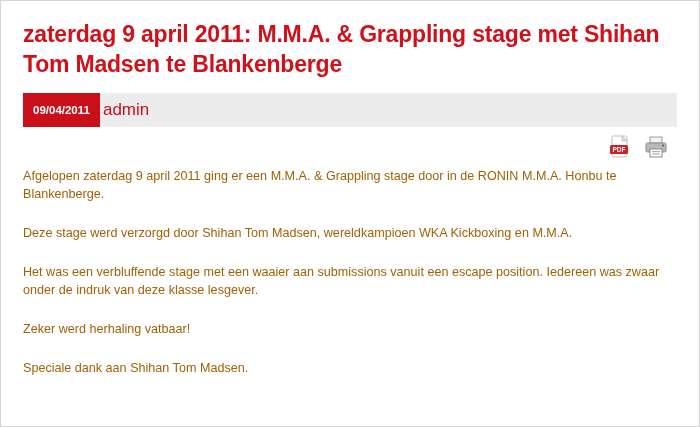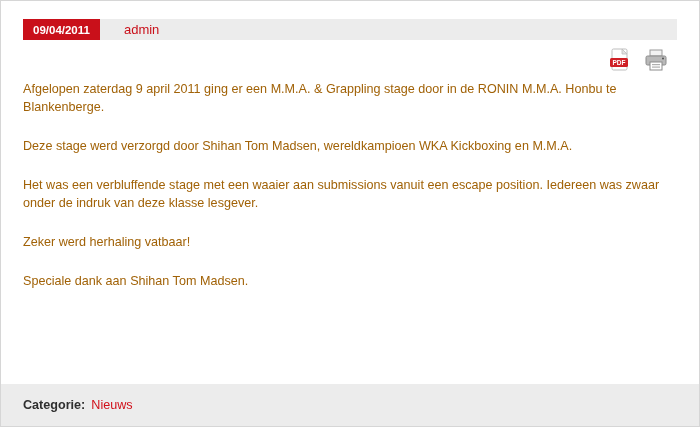--- a/index.html
+++ b/index.html
@@ -27,40 +27,40 @@
   .post-title {
     color: #d1101a;
     font-size: 23px;
     line-height: 30px;
     font-weight: bold;
     margin: 0 0 14px 0;
     letter-spacing: -0.2px;
   }
   .meta-bar {
     background: #ececec;
-    height: 21px;
+    height: 34px;
     display: flex;
     align-items: stretch;
     margin: 0 0 0 0;
   }
   .meta-date {
     background: #c9101a;
     color: #ffffff;
     font-size: 11.5px;
     font-weight: bold;
     display: flex;
     align-items: center;
     padding: 0 10px;
   }
   .meta-author {
     display: flex;
     align-items: center;
-    padding: 0 24px;
+    padding: 0 3px;
     color: #c9101a;
-    font-size: 13px;
+    font-size: 17px;
   }
   .tools {
     display: flex;
     justify-content: flex-end;
     align-items: center;
     gap: 10px;
     padding: 12px 8px 6px 0;
     height: 34px;
     box-sizing: border-box;
   }
@@ -102,20 +102,21 @@
     text-decoration: none;
   }
 </style>
 </head>
 <body>
 
 <div class="page">
 
   <div class="content-wrap">
 
+    <h1 class="post-title">zaterdag 9 april 2011: M.M.A. &amp; Grappling stage met Shihan Tom Madsen te Blankenberge</h1>
 
     <div class="meta-bar">
       <div class="meta-date">09/04/2011</div>
       <div class="meta-author">admin</div>
     </div>
 
     <div class="tools">
       <span class="tool-icon" title="PDF">
         <svg width="26" height="26" viewBox="0 0 26 26" xmlns="http://www.w3.org/2000/svg">
           <rect x="5" y="2" width="15" height="21" rx="1.5" fill="#ffffff" stroke="#bdbdbd" stroke-width="1"></rect>
@@ -139,18 +140,14 @@
     <div class="body-text">
       <p>Afgelopen zaterdag 9 april 2011 ging er een M.M.A. &amp; Grappling stage door in de RONIN M.M.A. Honbu te Blankenberge.</p>
       <p>Deze stage werd verzorgd door Shihan Tom Madsen, wereldkampioen WKA Kickboxing en M.M.A.</p>
       <p>Het was een verbluffende stage met een waaier aan submissions vanuit een escape position. Iedereen was zwaar onder de indruk van deze klasse lesgever.</p>
       <p>Zeker werd herhaling vatbaar!</p>
       <p>Speciale dank aan Shihan Tom Madsen.</p>
     </div>
 
   </div>
 
-  <div class="category-bar">
-    <span class="category-label">Categorie:</span>
-    <a class="category-link" href="#">Nieuws</a>
-  </div>
 
 </div>
 
 </body></html>

